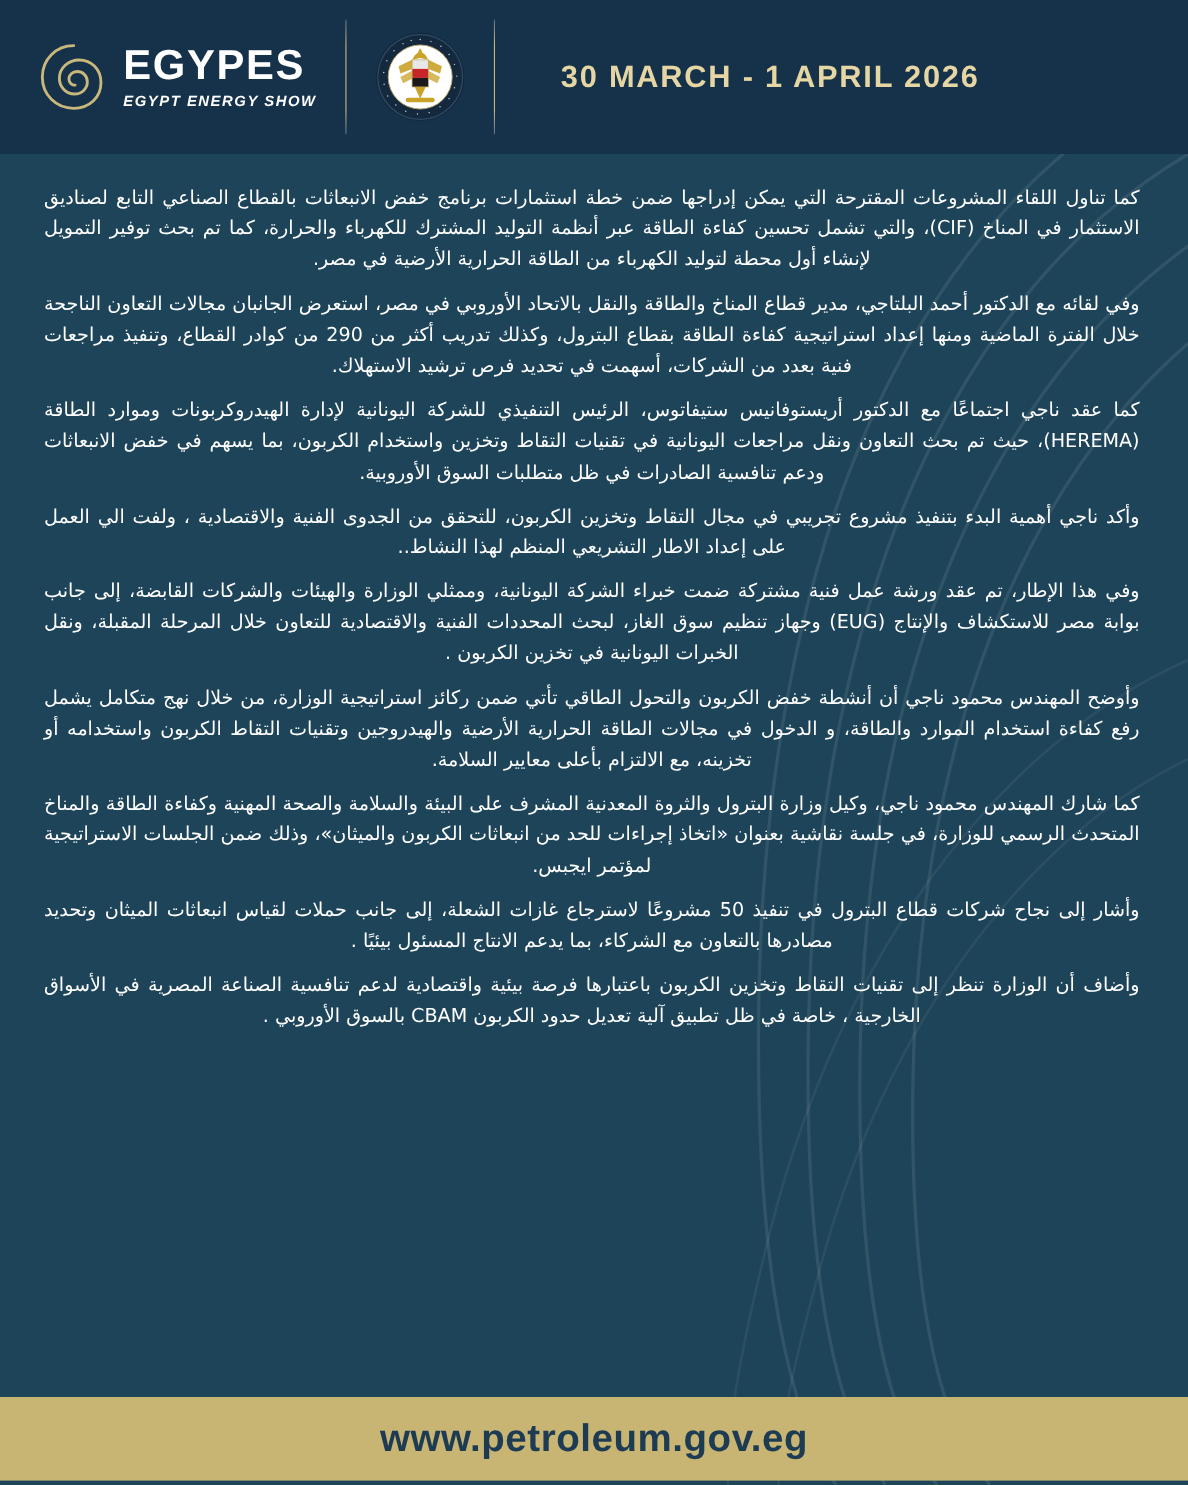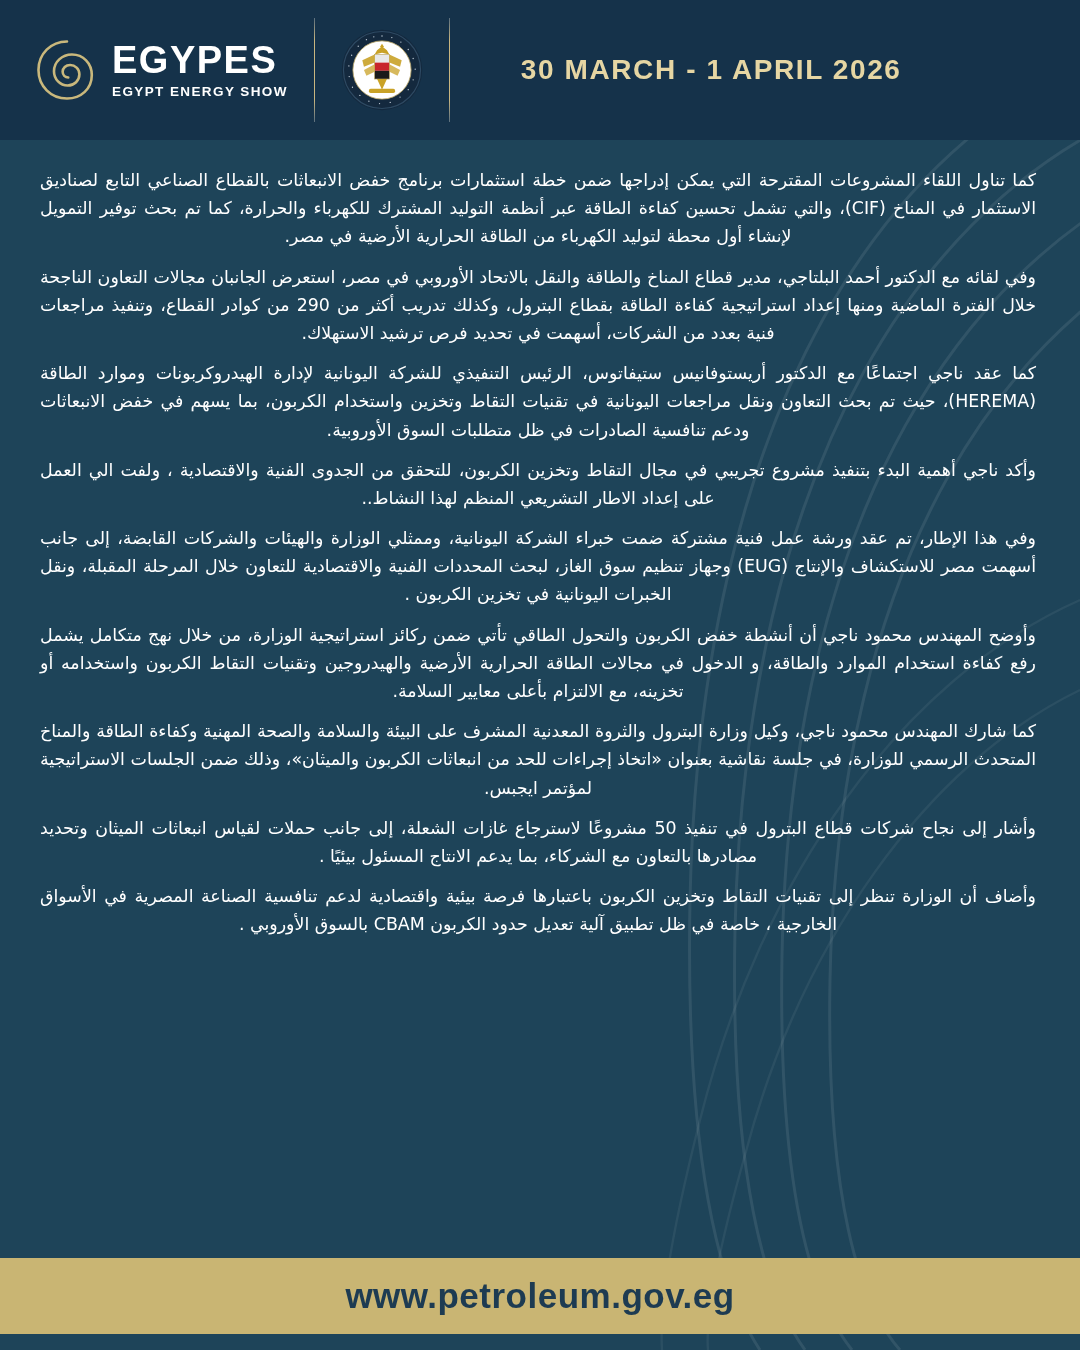--- a/index.html
+++ b/index.html
@@ -54,39 +54,40 @@
     letter-spacing:1.5px;
     color:#ffffff;
   }
   .egypes-tag {
     font-family:"Liberation Sans", sans-serif;
     font-weight:bold;
     font-size:13.5px;
     letter-spacing:1.4px;
     color:#ffffff;
     margin-top:6px;
+    font-style:italic;
   }
 
   .vdivider {
     width:1px;
     height:104px;
     background:linear-gradient(to bottom,#5b6f7e 0%, #c9b680 22%, #c9b680 78%, #5b6f7e 100%);
     margin:0 26px;
     flex:0 0 1px;
   }
 
   .ministry-seal { width:82px; height:82px; flex:0 0 82px; }
 
   .event-date {
     font-family:"Liberation Sans", sans-serif;
     font-weight:bold;
     font-size:28px;
     letter-spacing:1.6px;
     color:#e6d6a3;
-    margin-left:45px;
+    margin-left:34px;
     white-space:nowrap;
     text-align:center;
   }
 
   
   .body-wrap {
     position:relative;
     z-index:2;
     padding:26px 44px 0 40px;
     height:1134px;
@@ -100,21 +101,21 @@
     text-align:justify;
     text-align-last:center;
     margin-bottom:12px;
     letter-spacing:0;
   }
   .para:last-child { margin-bottom:0; }
 
   
   .footer {
     position:absolute;
-    left:0; bottom:16px;
+    left:0; bottom:4px;
     z-index:3;
     width:1080px;
     height:76px;
     background:#c9b573;
     display:flex;
     align-items:center;
     justify-content:center;
   }
   .footer-url {
     font-family:"Liberation Sans", sans-serif;
@@ -218,21 +219,21 @@
     <div class="vdivider"></div>
 
     <span class="event-date">30 MARCH - 1 APRIL 2026</span>
   </div>
 
   <div class="body-wrap">
     <p class="para">كما تناول اللقاء المشروعات المقترحة التي يمكن إدراجها ضمن خطة استثمارات برنامج خفض الانبعاثات بالقطاع الصناعي التابع لصناديق الاستثمار في المناخ (CIF)، والتي تشمل تحسين كفاءة الطاقة عبر أنظمة التوليد المشترك للكهرباء والحرارة، كما تم بحث توفير التمويل لإنشاء أول محطة لتوليد الكهرباء من الطاقة الحرارية الأرضية في مصر.</p>
     <p class="para">وفي لقائه مع الدكتور أحمد البلتاجي، مدير قطاع المناخ والطاقة والنقل بالاتحاد الأوروبي في مصر، استعرض الجانبان مجالات التعاون الناجحة خلال الفترة الماضية ومنها إعداد استراتيجية كفاءة الطاقة بقطاع البترول، وكذلك تدريب أكثر من 290 من كوادر القطاع، وتنفيذ مراجعات فنية بعدد من الشركات، أسهمت في تحديد فرص ترشيد الاستهلاك.</p>
     <p class="para">كما عقد ناجي اجتماعًا مع الدكتور أريستوفانيس ستيفاتوس، الرئيس التنفيذي للشركة اليونانية لإدارة الهيدروكربونات وموارد الطاقة (HEREMA)، حيث تم بحث التعاون ونقل مراجعات اليونانية في تقنيات التقاط وتخزين واستخدام الكربون، بما يسهم في خفض الانبعاثات ودعم تنافسية الصادرات في ظل متطلبات السوق الأوروبية.</p>
     <p class="para">وأكد ناجي أهمية البدء بتنفيذ مشروع تجريبي في مجال التقاط وتخزين الكربون، للتحقق من الجدوى الفنية والاقتصادية ، ولفت الي العمل على إعداد الاطار التشريعي المنظم لهذا النشاط..</p>
-    <p class="para">وفي هذا الإطار، تم عقد ورشة عمل فنية مشتركة ضمت خبراء الشركة اليونانية، وممثلي الوزارة والهيئات والشركات القابضة، إلى جانب أسهمت مصر للاستكشاف والإنتاج (EUG) وجهاز تنظيم سوق الغاز، لبحث المحددات الفنية والاقتصادية للتعاون خلال المرحلة المقبلة، ونقل الخبرات اليونانية في تخزين الكربون .</p>
+    <p class="para">وفي هذا الإطار، تم عقد ورشة عمل فنية مشتركة ضمت خبراء الشركة اليونانية، وممثلي الوزارة والهيئات والشركات القابضة، إلى جانب بوابة مصر للاستكشاف والإنتاج (EUG) وجهاز تنظيم سوق الغاز، لبحث المحددات الفنية والاقتصادية للتعاون خلال المرحلة المقبلة، ونقل الخبرات اليونانية في تخزين الكربون .</p>
     <p class="para">وأوضح المهندس محمود ناجي أن أنشطة خفض الكربون والتحول الطاقي تأتي ضمن ركائز استراتيجية الوزارة، من خلال نهج متكامل يشمل رفع كفاءة استخدام الموارد والطاقة، و الدخول في مجالات الطاقة الحرارية الأرضية والهيدروجين وتقنيات التقاط الكربون واستخدامه أو تخزينه، مع الالتزام بأعلى معايير السلامة.</p>
     <p class="para">كما شارك المهندس محمود ناجي، وكيل وزارة البترول والثروة المعدنية المشرف على البيئة والسلامة والصحة المهنية وكفاءة الطاقة والمناخ المتحدث الرسمي للوزارة، في جلسة نقاشية بعنوان «اتخاذ إجراءات للحد من انبعاثات الكربون والميثان»، وذلك ضمن الجلسات الاستراتيجية لمؤتمر ايجبس.</p>
     <p class="para">وأشار إلى نجاح شركات قطاع البترول في تنفيذ 50 مشروعًا لاسترجاع غازات الشعلة، إلى جانب حملات لقياس انبعاثات الميثان وتحديد مصادرها بالتعاون مع الشركاء، بما يدعم الانتاج المسئول بيئيًا .</p>
     <p class="para">وأضاف أن الوزارة تنظر إلى تقنيات التقاط وتخزين الكربون باعتبارها فرصة بيئية واقتصادية لدعم تنافسية الصناعة المصرية في الأسواق الخارجية ، خاصة في ظل تطبيق آلية تعديل حدود الكربون CBAM بالسوق الأوروبي .</p>
   </div>
 
   <div class="footer">
     <span class="footer-url">www.petroleum.gov.eg</span>
   </div>
 

